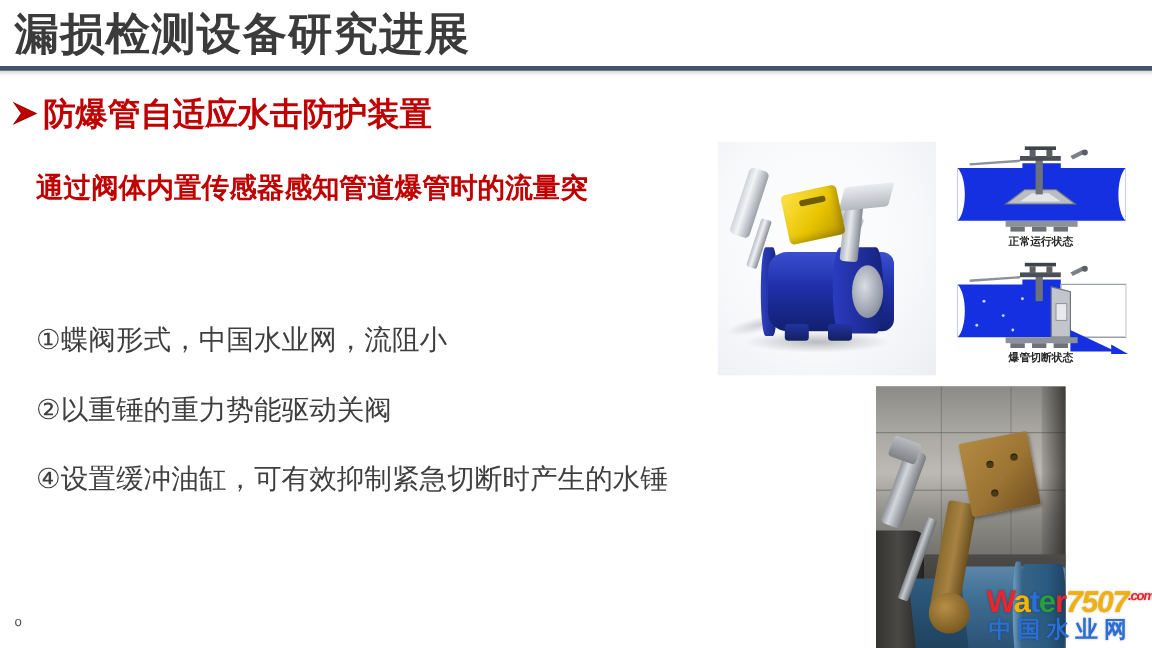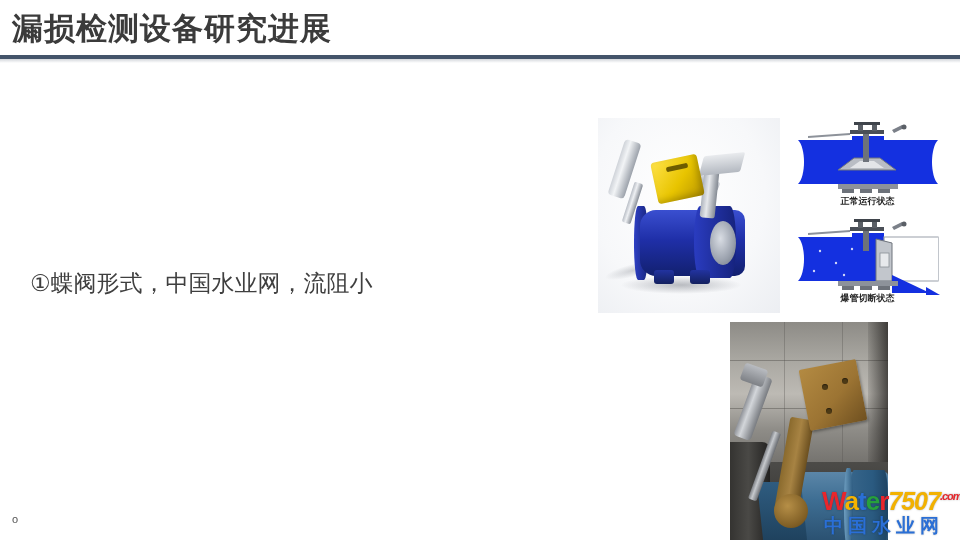--- a/index.html
+++ b/index.html
@@ -16,21 +16,21 @@
     height: 540px;
     background: #ffffff;
     overflow: hidden;
   }
 
   
   .slide-title {
     position: absolute;
     left: 12px;
     top: 8px;
-    font-size: 31px;
+    font-size: 37px;
     font-weight: bold;
     color: #3b3b3b;
     letter-spacing: 1px;
     line-height: 42px;
     white-space: nowrap;
   }
   .title-rule {
     position: absolute;
     left: 0;
     top: 55px;
@@ -409,26 +409,37 @@
 </style>
 </head>
 <body>
 
 <div id="slide">
 
   <div class="slide-title">漏损检测设备研究进展</div>
   <div class="title-rule"></div>
   <div class="title-rule-shadow"></div>
 
+  <div class="subheading">
+    <span class="arrow-bullet">
+      <svg width="22" height="26" viewBox="0 0 22 26">
+        <path d="M2 4 L20 12.5 L2 21 L8 12.5 Z" fill="#c00000" stroke="#a00000" stroke-width="1"></path>
+      </svg>
+    </span>
+    <span class="subheading-text">防爆管自适应水击防护装置</span>
+  </div>
 
   <div class="red-para">
+    <div>通过阀体内置传感器感知管道爆管时的流量突</div>
   </div>
 
   <div class="feature-list">
     <div class="feature-item">①蝶阀形式，中国水业网，流阻小</div>
+    <div class="feature-item">②以重锤的重力势能驱动关阀</div>
+    <div class="feature-item">④设置缓冲油缸，可有效抑制紧急切断时产生的水锤</div>
   </div>
 
   <div class="tiny-mark">o</div>
 
   <div class="figure-top">
 
     <div class="render-area">
       <div class="vshadow2"></div>
       <div class="vshadow"></div>
       <div class="vcyl"></div>

